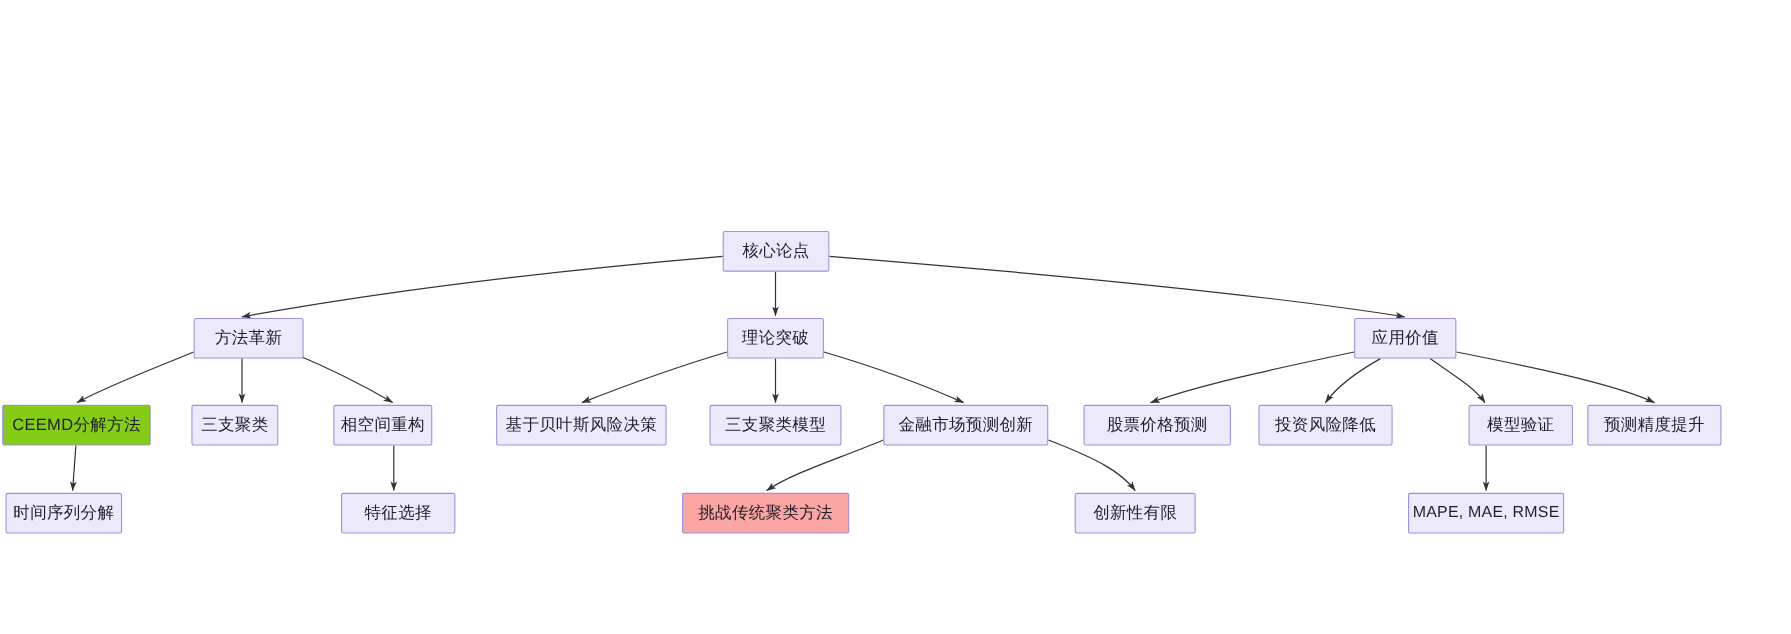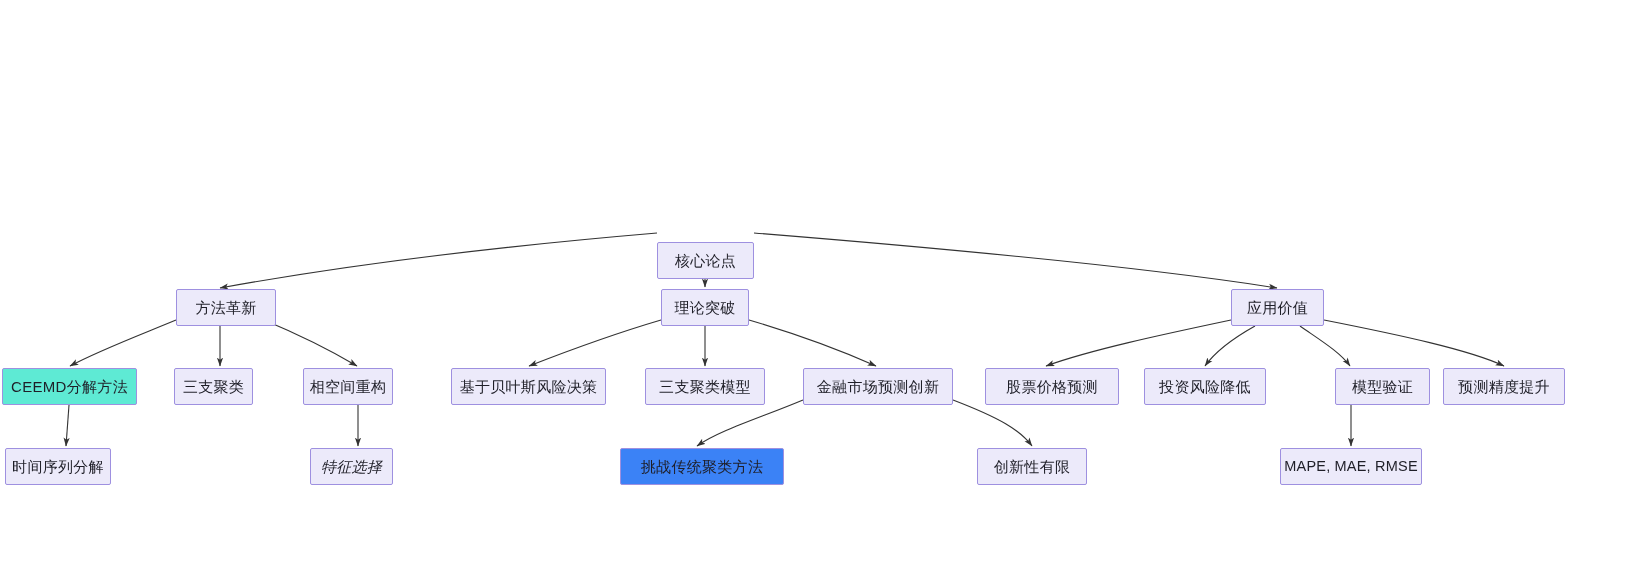--- a/index.html
+++ b/index.html
@@ -80,33 +80,33 @@
         <path d="M 1300,326 C 1320,340 1340,352 1350,366" class="edge-path" marker-end="url(#arrowhead)" stroke="#333333"></path>
         <path d="M 1324,320 C 1400,335 1470,350 1504,366" class="edge-path" marker-end="url(#arrowhead)" stroke="#333333"></path>
         <path d="M 69,405 L 66,446" class="edge-path" marker-end="url(#arrowhead)" stroke="#333333"></path>
         <path d="M 358,405 L 358,446" class="edge-path" marker-end="url(#arrowhead)" stroke="#333333"></path>
         <path d="M 803,400 C 760,418 720,430 697,446" class="edge-path" marker-end="url(#arrowhead)" stroke="#333333"></path>
         <path d="M 953,400 C 1000,418 1020,430 1032,446" class="edge-path" marker-end="url(#arrowhead)" stroke="#333333"></path>
         <path d="M 1351,405 L 1351,446" class="edge-path" marker-end="url(#arrowhead)" stroke="#333333"></path>
       </g>
   </svg>
   <div id="nodes-layer">
-      <div class="node-box" style="left: 657px; top: 210px; width: 97px; height: 37px; background: rgb(236, 234, 250); border-color: rgb(158, 144, 224); color: rgb(31, 31, 40); margin-top: 32px;">
+      <div class="node-box" style="left: 657px; top: 210px; width: 97px; height: 37px; background: rgb(236, 234, 250); border-color: rgb(158, 144, 224); color: rgb(31, 31, 40);">
         <span class="node-label">核心论点</span>
       </div>
       <div class="node-box" style="left: 176px; top: 289px; width: 100px; height: 37px; background: rgb(236, 234, 250); border-color: rgb(158, 144, 224); color: rgb(31, 31, 40);">
         <span class="node-label">方法革新</span>
       </div>
       <div class="node-box" style="left: 661px; top: 289px; width: 88px; height: 37px; background: rgb(236, 234, 250); border-color: rgb(158, 144, 224); color: rgb(31, 31, 40);">
         <span class="node-label">理论突破</span>
       </div>
       <div class="node-box" style="left: 1231px; top: 289px; width: 93px; height: 37px; background: rgb(236, 234, 250); border-color: rgb(158, 144, 224); color: rgb(31, 31, 40);">
         <span class="node-label">应用价值</span>
       </div>
-      <div class="node-box" style="left: 2px; top: 368px; width: 135px; height: 37px; background: #5eead4; border-color: rgb(158, 144, 224); color: rgb(31, 31, 40);">
+      <div class="node-box" style="left: 2px; top: 368px; width: 135px; height: 37px; background: #84cc16; border-color: rgb(158, 144, 224); color: rgb(31, 31, 40);">
         <span class="node-label">CEEMD分解方法</span>
       </div>
       <div class="node-box" style="left: 174px; top: 368px; width: 79px; height: 37px; background: rgb(236, 234, 250); border-color: rgb(158, 144, 224); color: rgb(31, 31, 40);">
         <span class="node-label">三支聚类</span>
       </div>
       <div class="node-box" style="left: 303px; top: 368px; width: 90px; height: 37px; background: rgb(236, 234, 250); border-color: rgb(158, 144, 224); color: rgb(31, 31, 40);">
         <span class="node-label">相空间重构</span>
       </div>
       <div class="node-box" style="left: 451px; top: 368px; width: 155px; height: 37px; background: rgb(236, 234, 250); border-color: rgb(158, 144, 224); color: rgb(31, 31, 40);">
         <span class="node-label">基于贝叶斯风险决策</span>
@@ -125,24 +125,24 @@
       </div>
       <div class="node-box" style="left: 1303px; top: 368px; width: 95px; height: 37px; background: rgb(236, 234, 250); border-color: rgb(158, 144, 224); color: rgb(31, 31, 40); margin-left: 32px;">
         <span class="node-label">模型验证</span>
       </div>
       <div class="node-box" style="left: 1443px; top: 368px; width: 122px; height: 37px; background: rgb(236, 234, 250); border-color: rgb(158, 144, 224); color: rgb(31, 31, 40);">
         <span class="node-label">预测精度提升</span>
       </div>
       <div class="node-box" style="left: 5px; top: 448px; width: 106px; height: 37px; background: rgb(236, 234, 250); border-color: rgb(158, 144, 224); color: rgb(31, 31, 40);">
         <span class="node-label">时间序列分解</span>
       </div>
-      <div class="node-box" style="left: 310px; top: 448px; width: 83px; height: 37px; background: rgb(236, 234, 250); border-color: rgb(158, 144, 224); color: rgb(31, 31, 40); font-style: italic;">
+      <div class="node-box" style="left: 310px; top: 448px; width: 104px; height: 37px; background: rgb(236, 234, 250); border-color: rgb(158, 144, 224); color: rgb(31, 31, 40);">
         <span class="node-label">特征选择</span>
       </div>
-      <div class="node-box" style="left: 620px; top: 448px; width: 164px; height: 37px; background: #3b82f6; border-color: rgb(158, 144, 224); color: rgb(31, 31, 40);">
+      <div class="node-box" style="left: 620px; top: 448px; width: 152px; height: 37px; background: #fca5a5; border-color: rgb(158, 144, 224); color: rgb(31, 31, 40);">
         <span class="node-label">挑战传统聚类方法</span>
       </div>
       <div class="node-box" style="left: 977px; top: 448px; width: 110px; height: 37px; background: rgb(236, 234, 250); border-color: rgb(158, 144, 224); color: rgb(31, 31, 40);">
         <span class="node-label">创新性有限</span>
       </div>
       <div class="node-box" style="left: 1280px; top: 448px; width: 142px; height: 37px; background: rgb(236, 234, 250); border-color: rgb(158, 144, 224); color: rgb(31, 31, 40);">
         <span class="node-label node-latin">MAPE, MAE, RMSE</span>
       </div>
     </div>
 </div>

